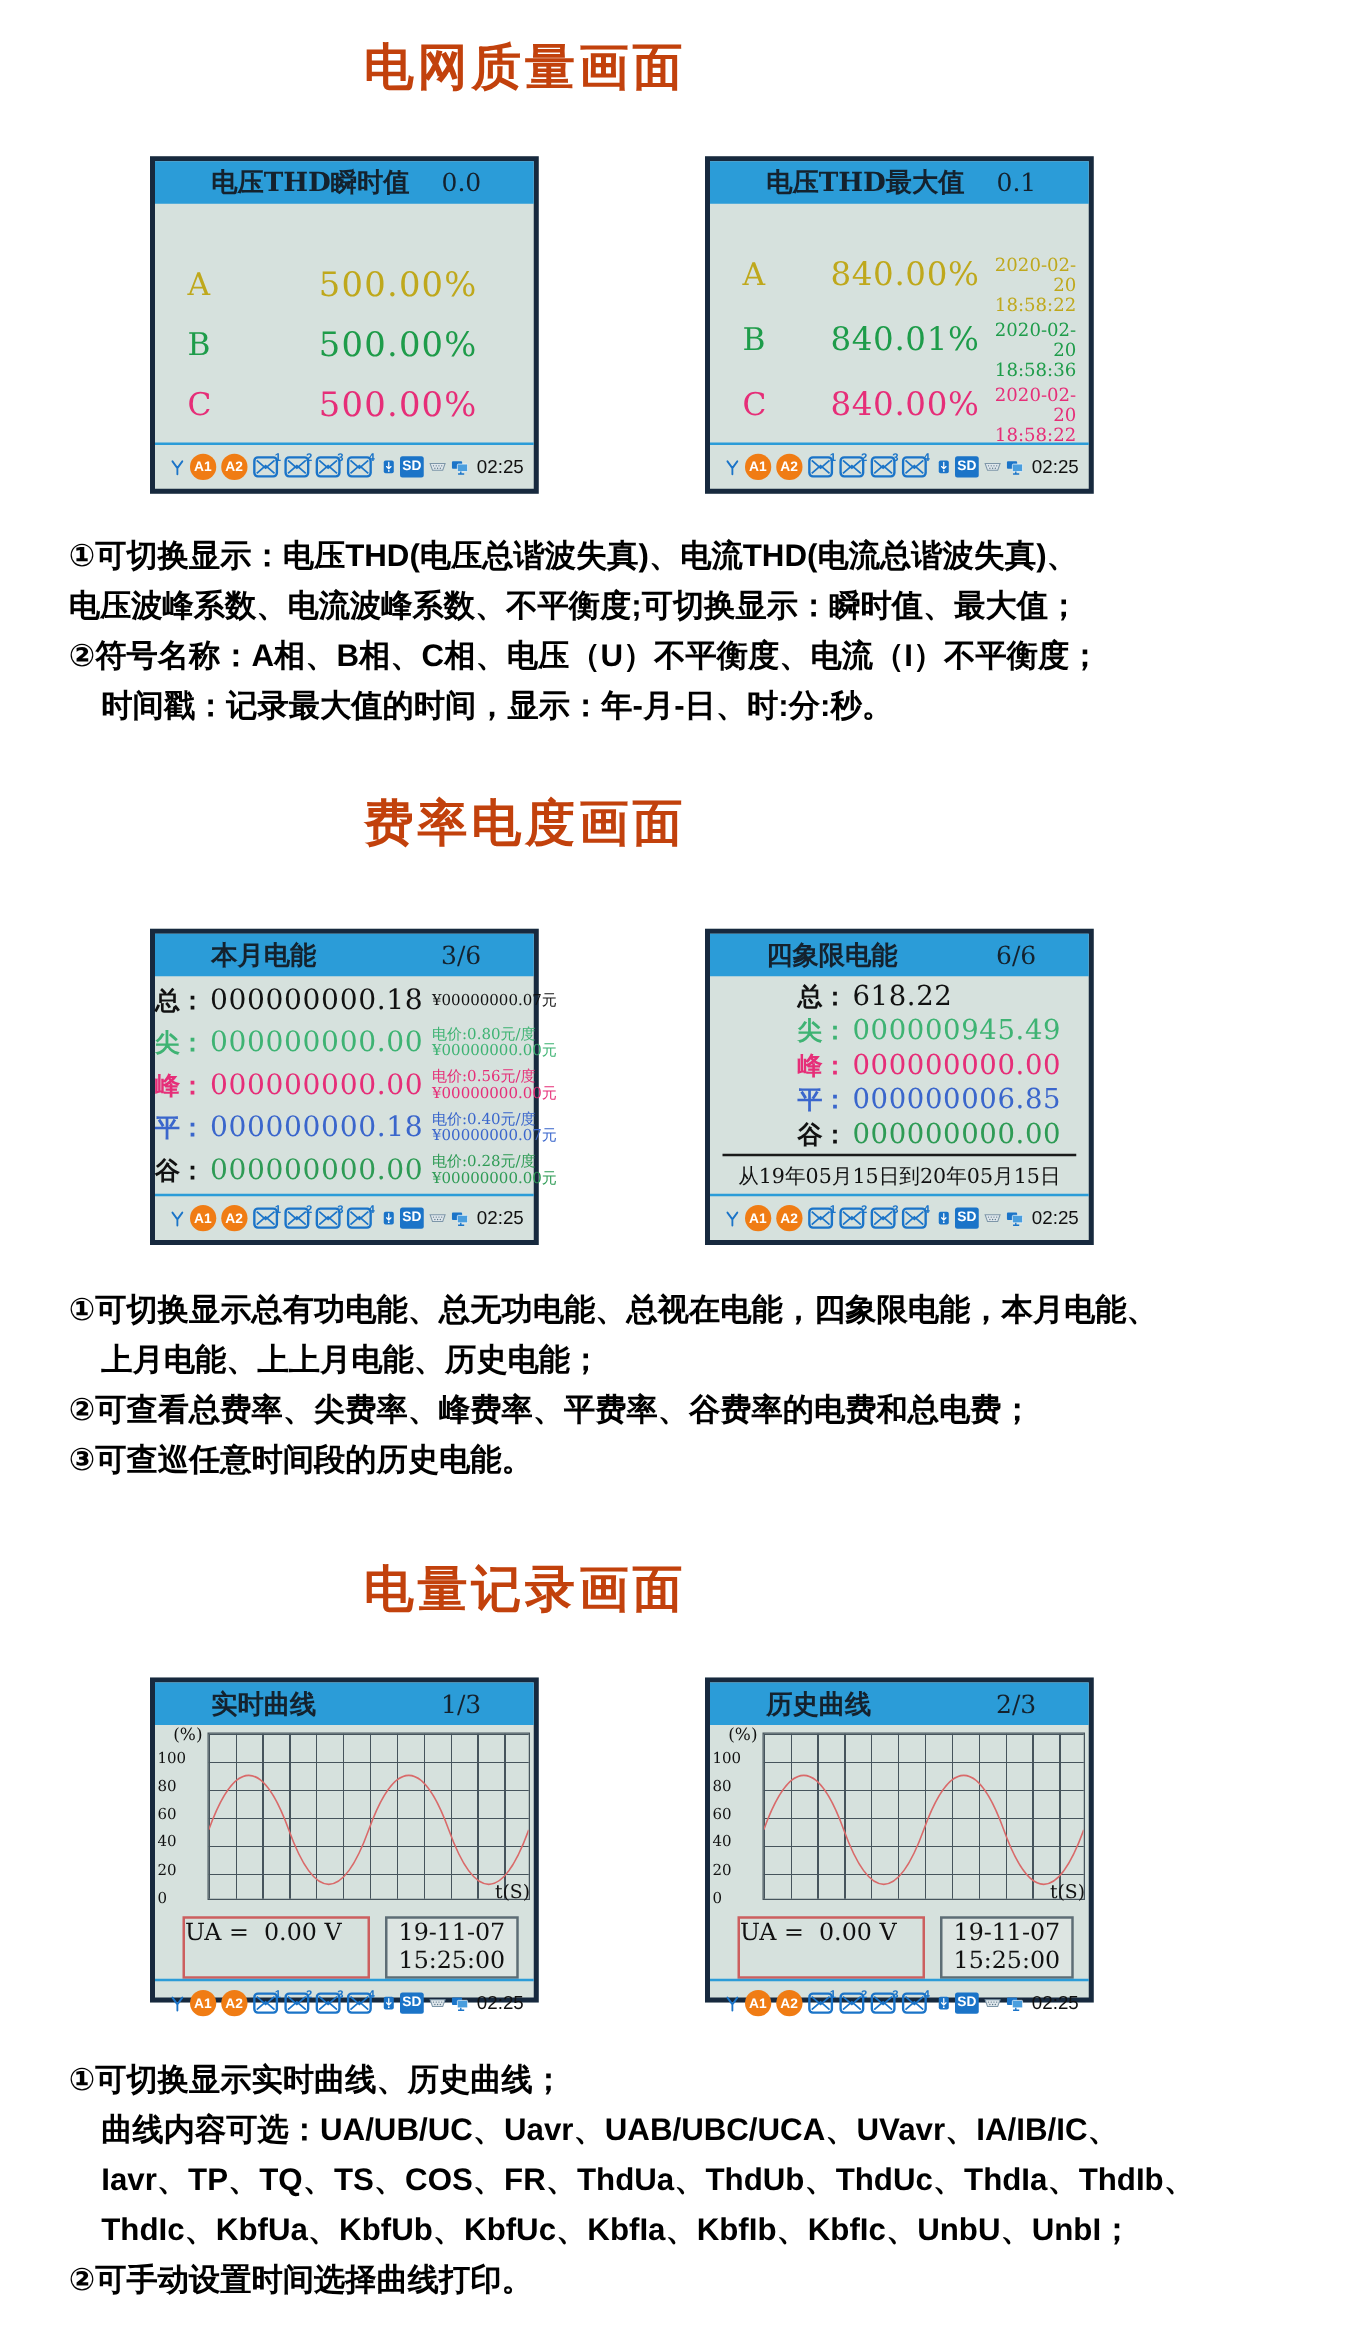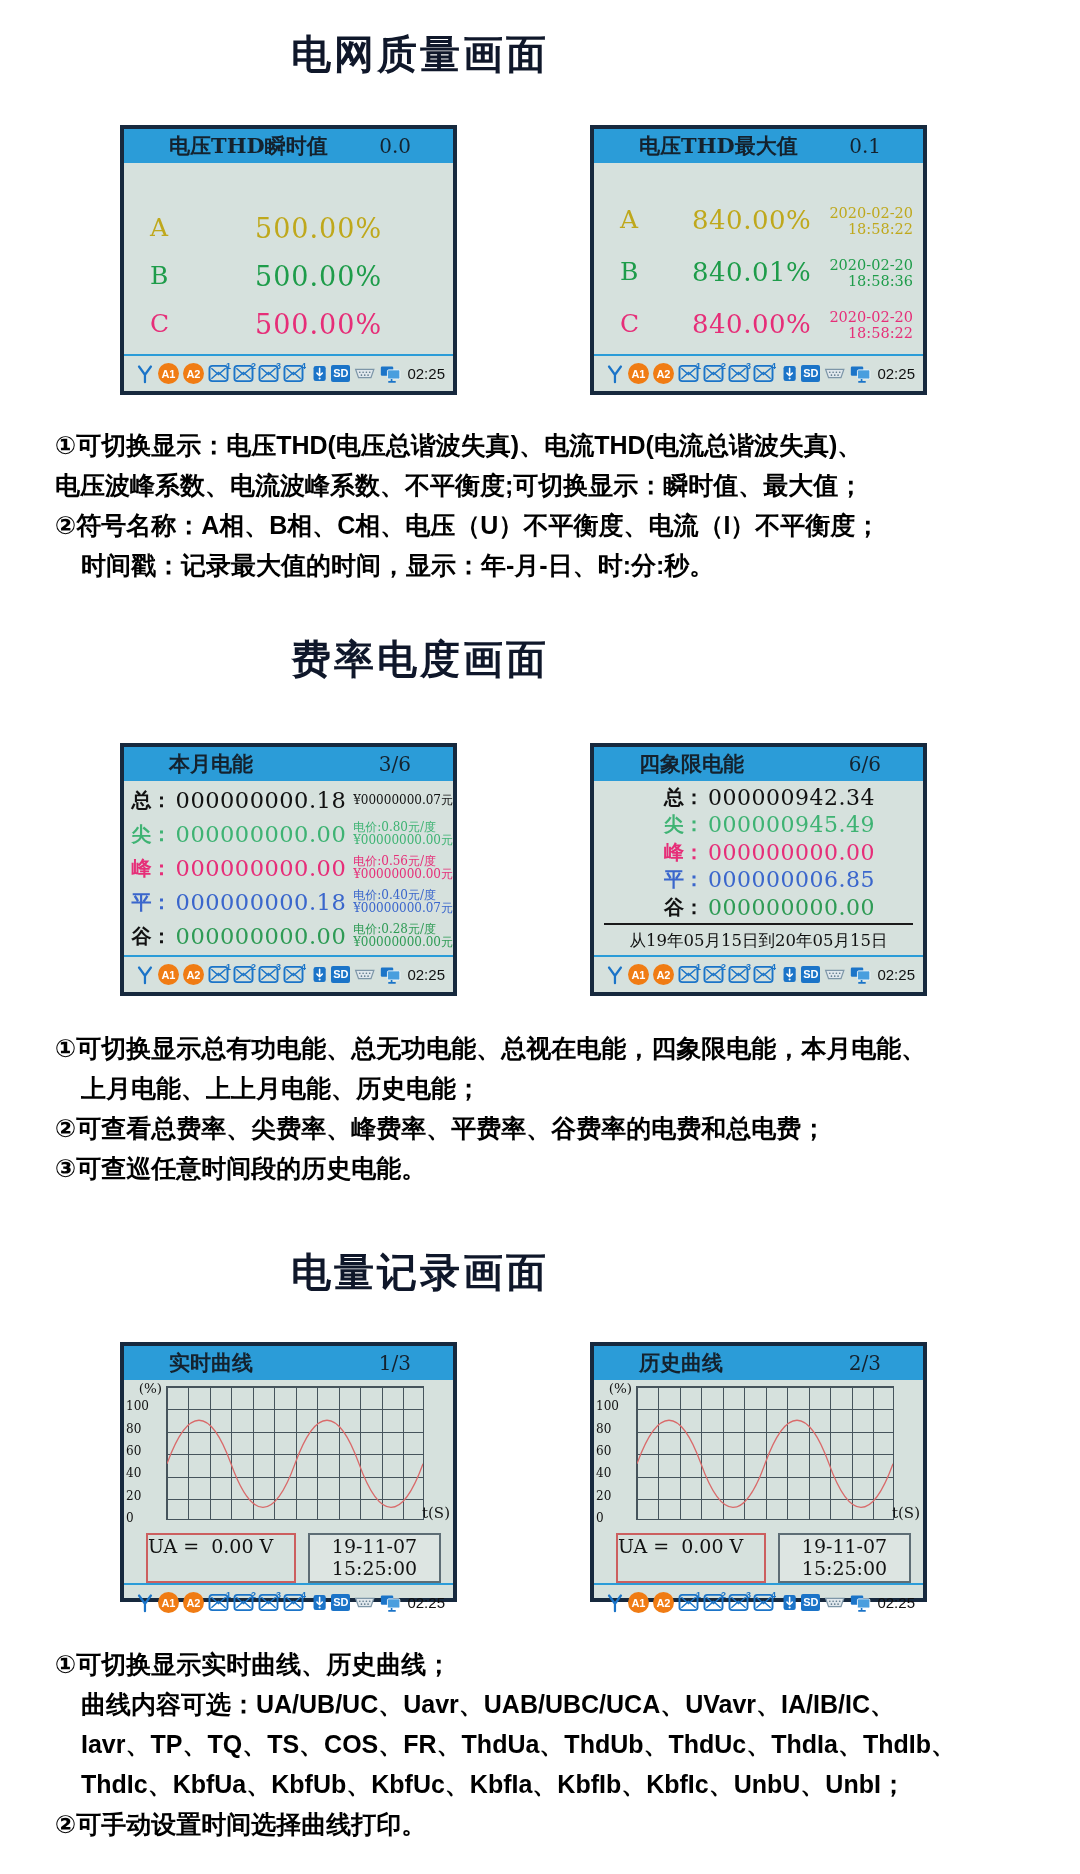--- a/index.html
+++ b/index.html
@@ -5,34 +5,34 @@
   * { box-sizing: border-box; margin: 0; padding: 0; }
   body {
     width: 1080px; background: #ffffff; color: #111;
     font-family: "Liberation Sans", "DejaVu Sans", sans-serif;
   }
   .page { width: 1080px; padding-top: 28px; }
 
   
   .sec-title {
     width: 840px; text-align: center; font-size: 40px; font-weight: bold;
-    letter-spacing: 3px; line-height: 52px; color: #0f172a;
+    letter-spacing: 3px; line-height: 52px; color: #c2410c;
   }
   .mt-t2 { margin-top: 48px; }
   .mt-t3 { margin-top: 58px; }
 
   
   .screens-row { display: flex; margin-left: 120px; gap: 133px; }
   .mt-r1 { margin-top: 45px; }
   .mt-r2 { margin-top: 58px; }
   .mt-r3 { margin-top: 44px; }
 
   
   .screen {
-    width: 337px; border: 4px solid #17293e; background: #d6e1dd;
+    width: 311px; border: 4px solid #17293e; background: #d6e1dd;
     display: flex; flex-direction: column;
     font-family: "DejaVu Serif", "Liberation Serif", serif;
   }
   .h-270 { height: 270px; }
   .h-253 { height: 253px; }
   .h-260 { height: 260px; }
   .titlebar {
     height: 34px; background: #2b9cd8; flex: 0 0 auto;
     display: flex; align-items: center; justify-content: space-between;
     padding: 0 42px 0 45px; color: #14222e; font-weight: bold; font-size: 21px;
@@ -426,21 +426,21 @@
     </div>
 
     <div class="screen h-253">
       <div class="titlebar">
         <span>四象限电能</span>
         <span class="idx">6/6</span>
       </div>
       <div class="screen-body t-body hist-body">
         <div class="t-row h-row c-total">
           <span class="t-lbl">总：</span>
-          <span class="t-val">000000942.34</span>
+          <span class="t-val">618.22</span>
         </div>
         <div class="t-row h-row c-sharp">
           <span class="t-lbl">尖：</span>
           <span class="t-val">000000945.49</span>
         </div>
         <div class="t-row h-row c-peak">
           <span class="t-lbl">峰：</span>
           <span class="t-val">000000000.00</span>
         </div>
         <div class="t-row h-row c-flat">

